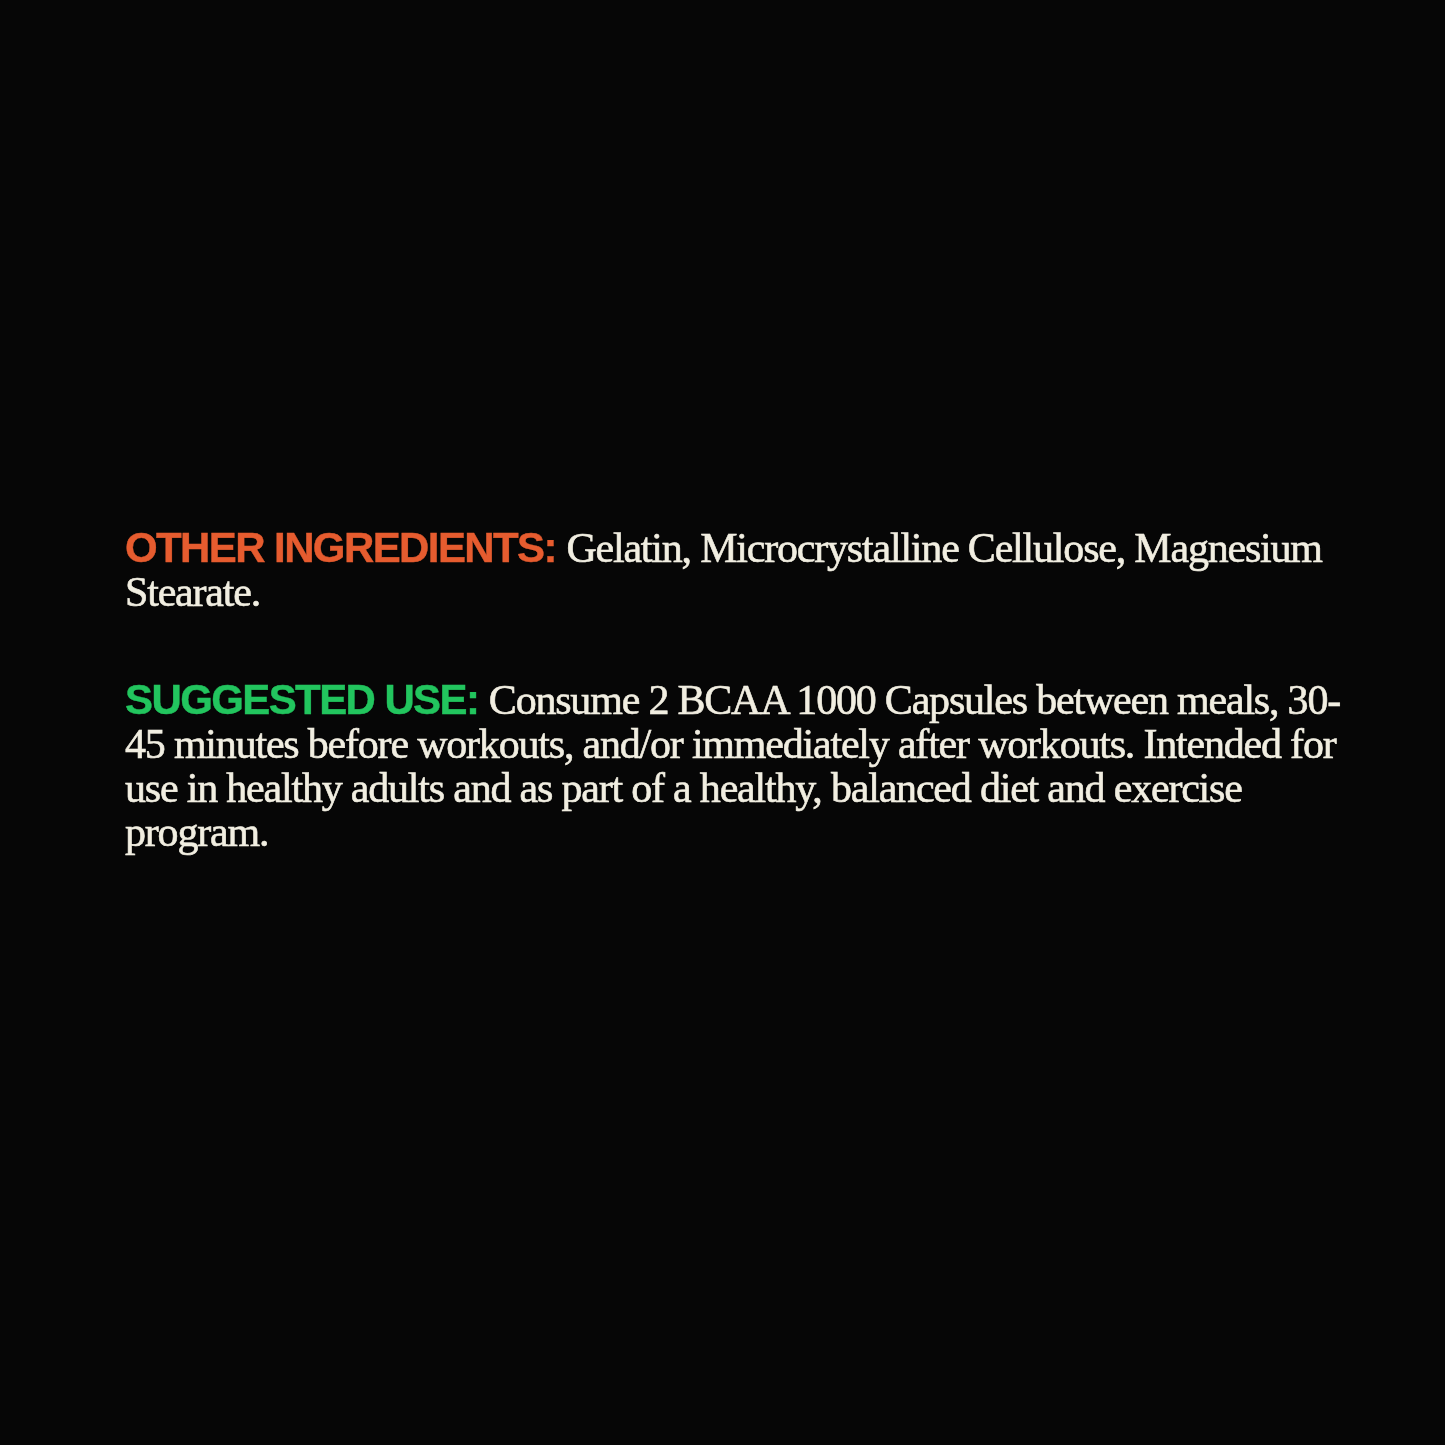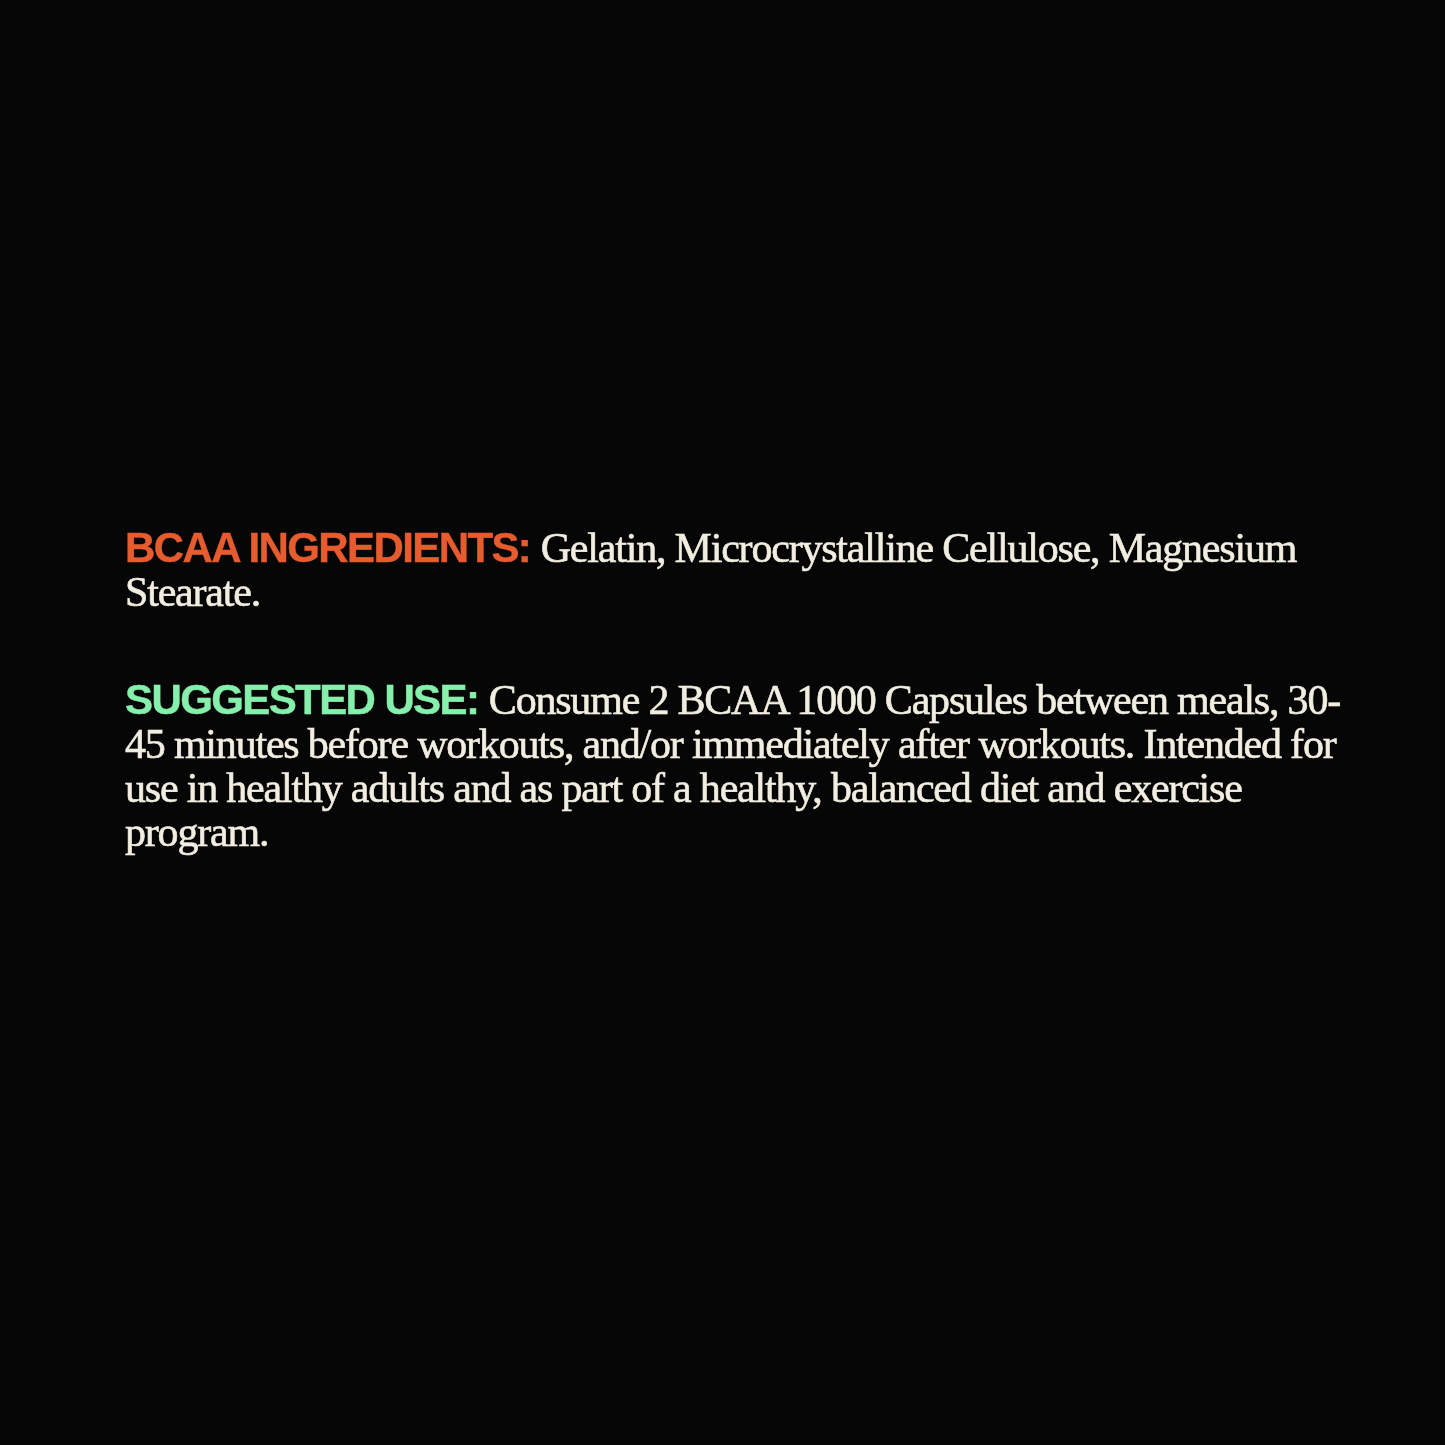--- a/index.html
+++ b/index.html
@@ -47,23 +47,23 @@
   }
 </style>
 </head>
 <body>
 
 <div class="label-canvas" style="background-color: rgb(6, 6, 6);">
 
   <div class="label-text-block">
 
     <p class="label-section" style="color: rgb(241, 238, 225);">
-      <span class="section-heading" style="color: rgb(230, 92, 47);">BCAA INGREDIENTS:</span>
+      <span class="section-heading" style="color: rgb(230, 92, 47);">OTHER INGREDIENTS:</span>
       <span class="section-body">Gelatin, Microcrystalline Cellulose, Magnesium Stearate.</span>
     </p>
 
     <p class="label-section" style="color: rgb(241, 238, 225);">
-      <span class="section-heading" style="color: #86efac;">SUGGESTED USE:</span>
+      <span class="section-heading" style="color: #22c55e;">SUGGESTED USE:</span>
       <span class="section-body">Consume 2 BCAA 1000 Capsules between meals, 30-45 minutes before workouts, and/or immediately after workouts. Intended for use in healthy adults and as part of a healthy, balanced diet and exercise program.</span>
     </p>
 
   </div>
 </div>
 
 </body></html>

